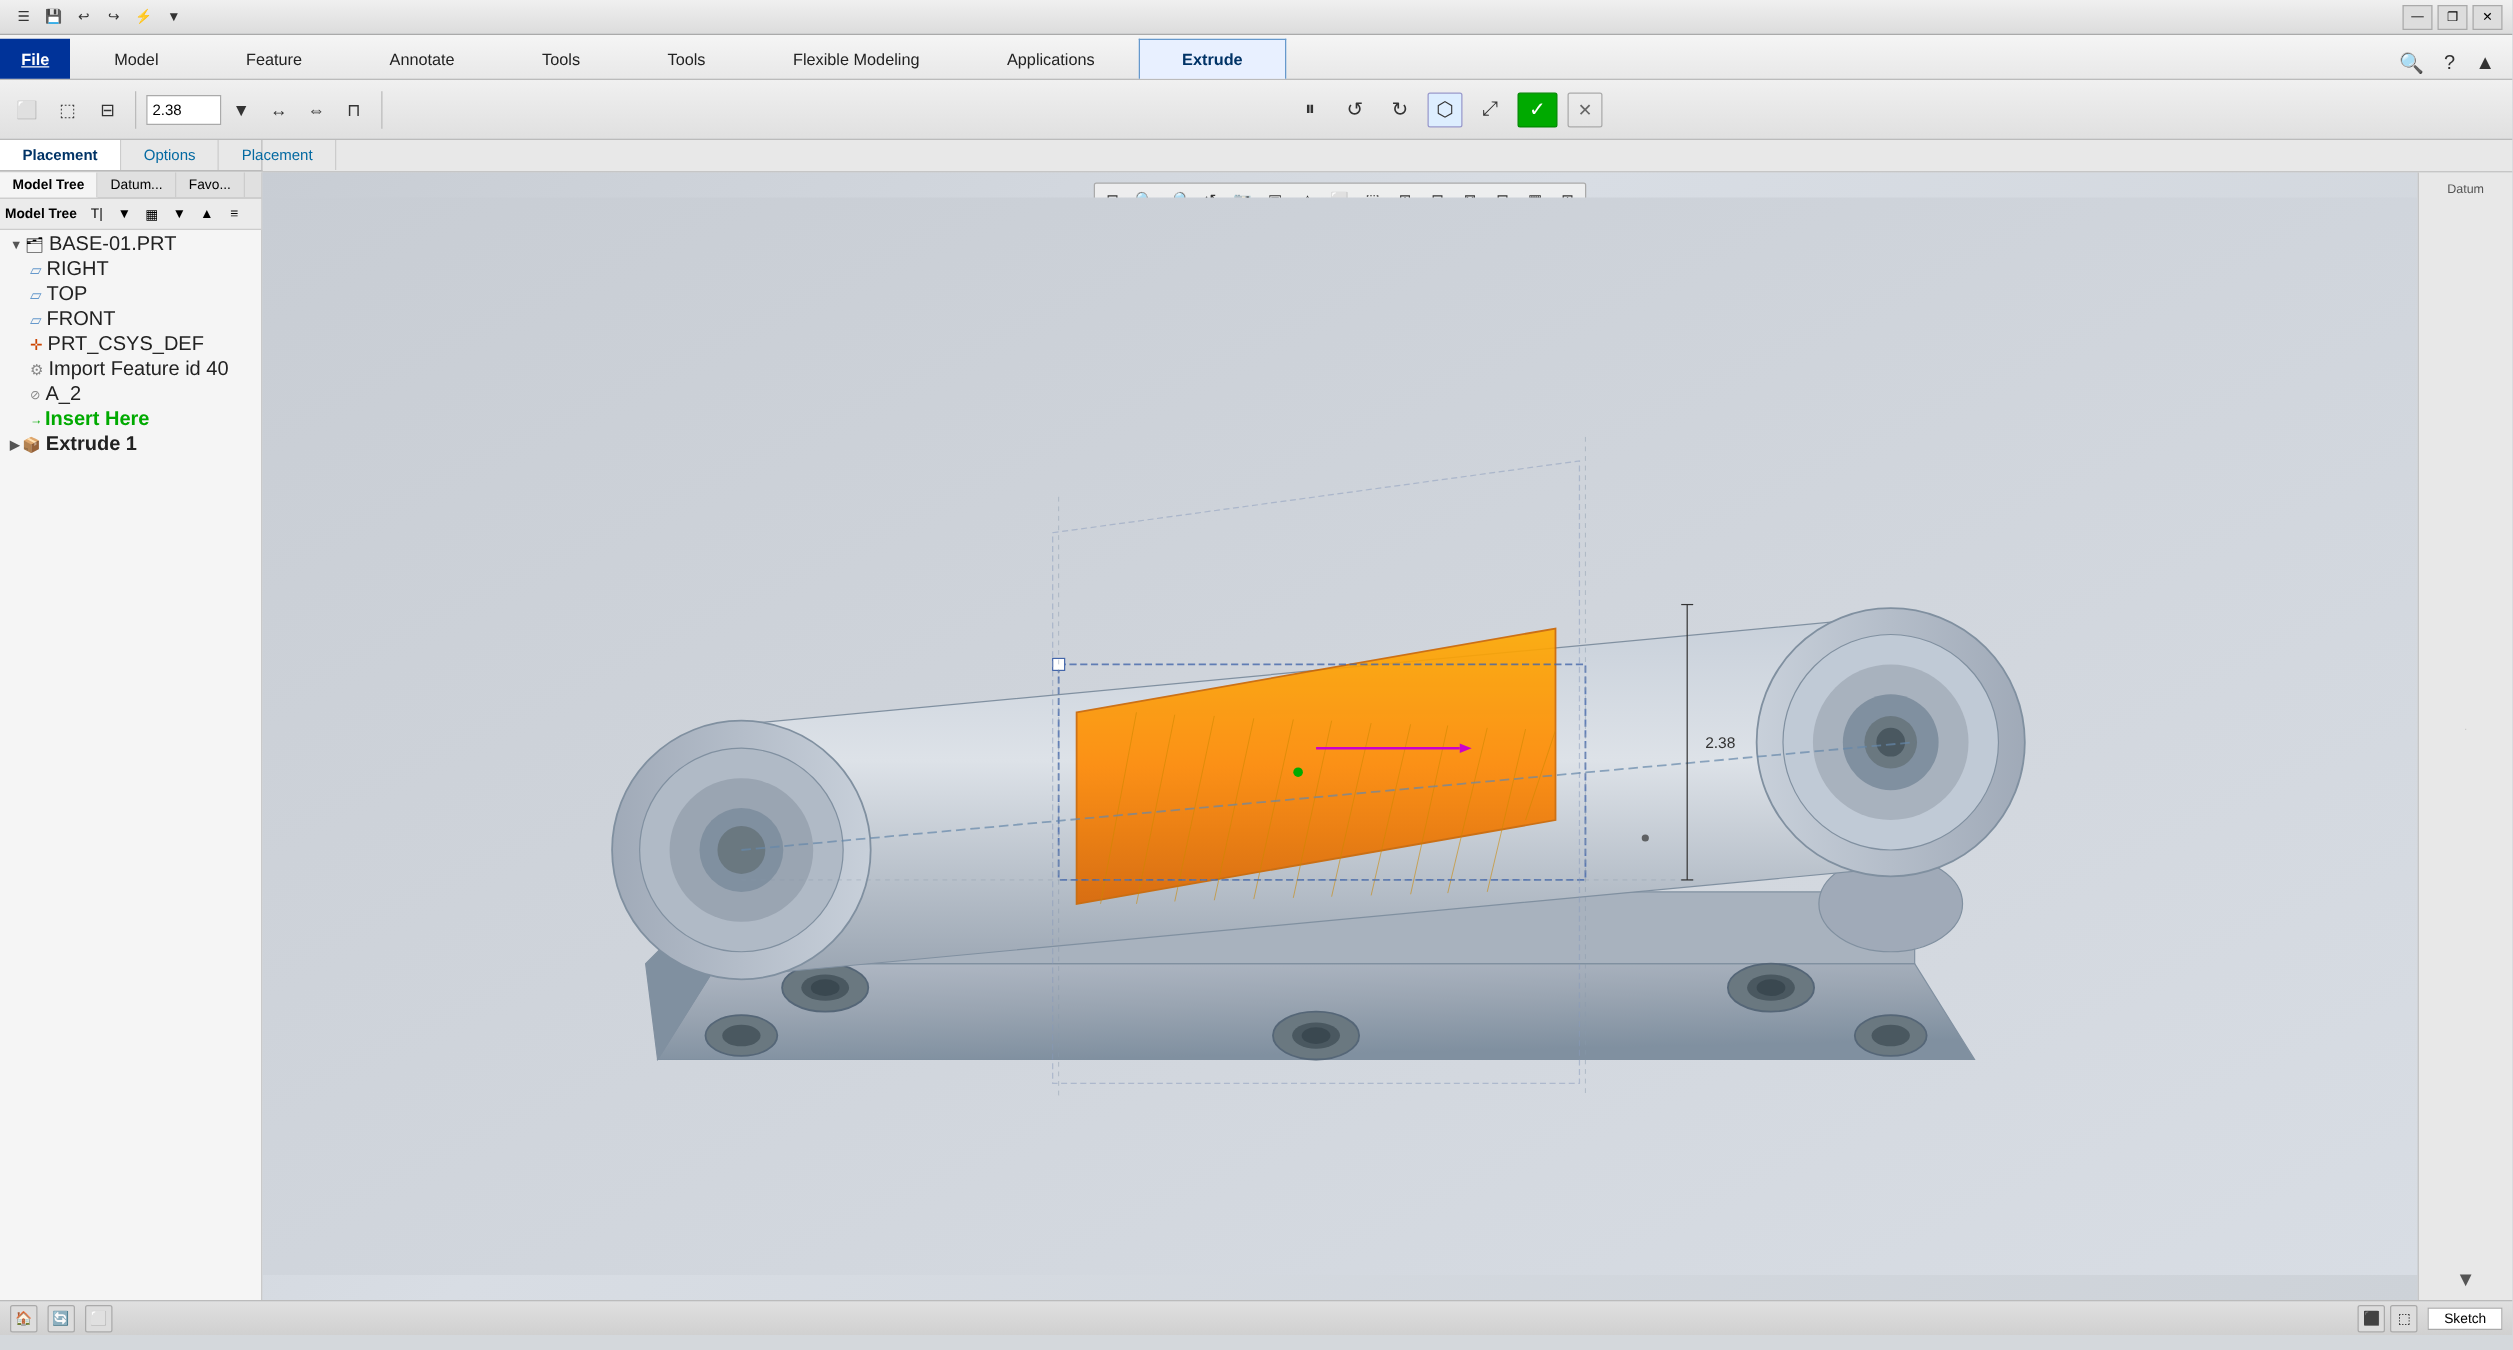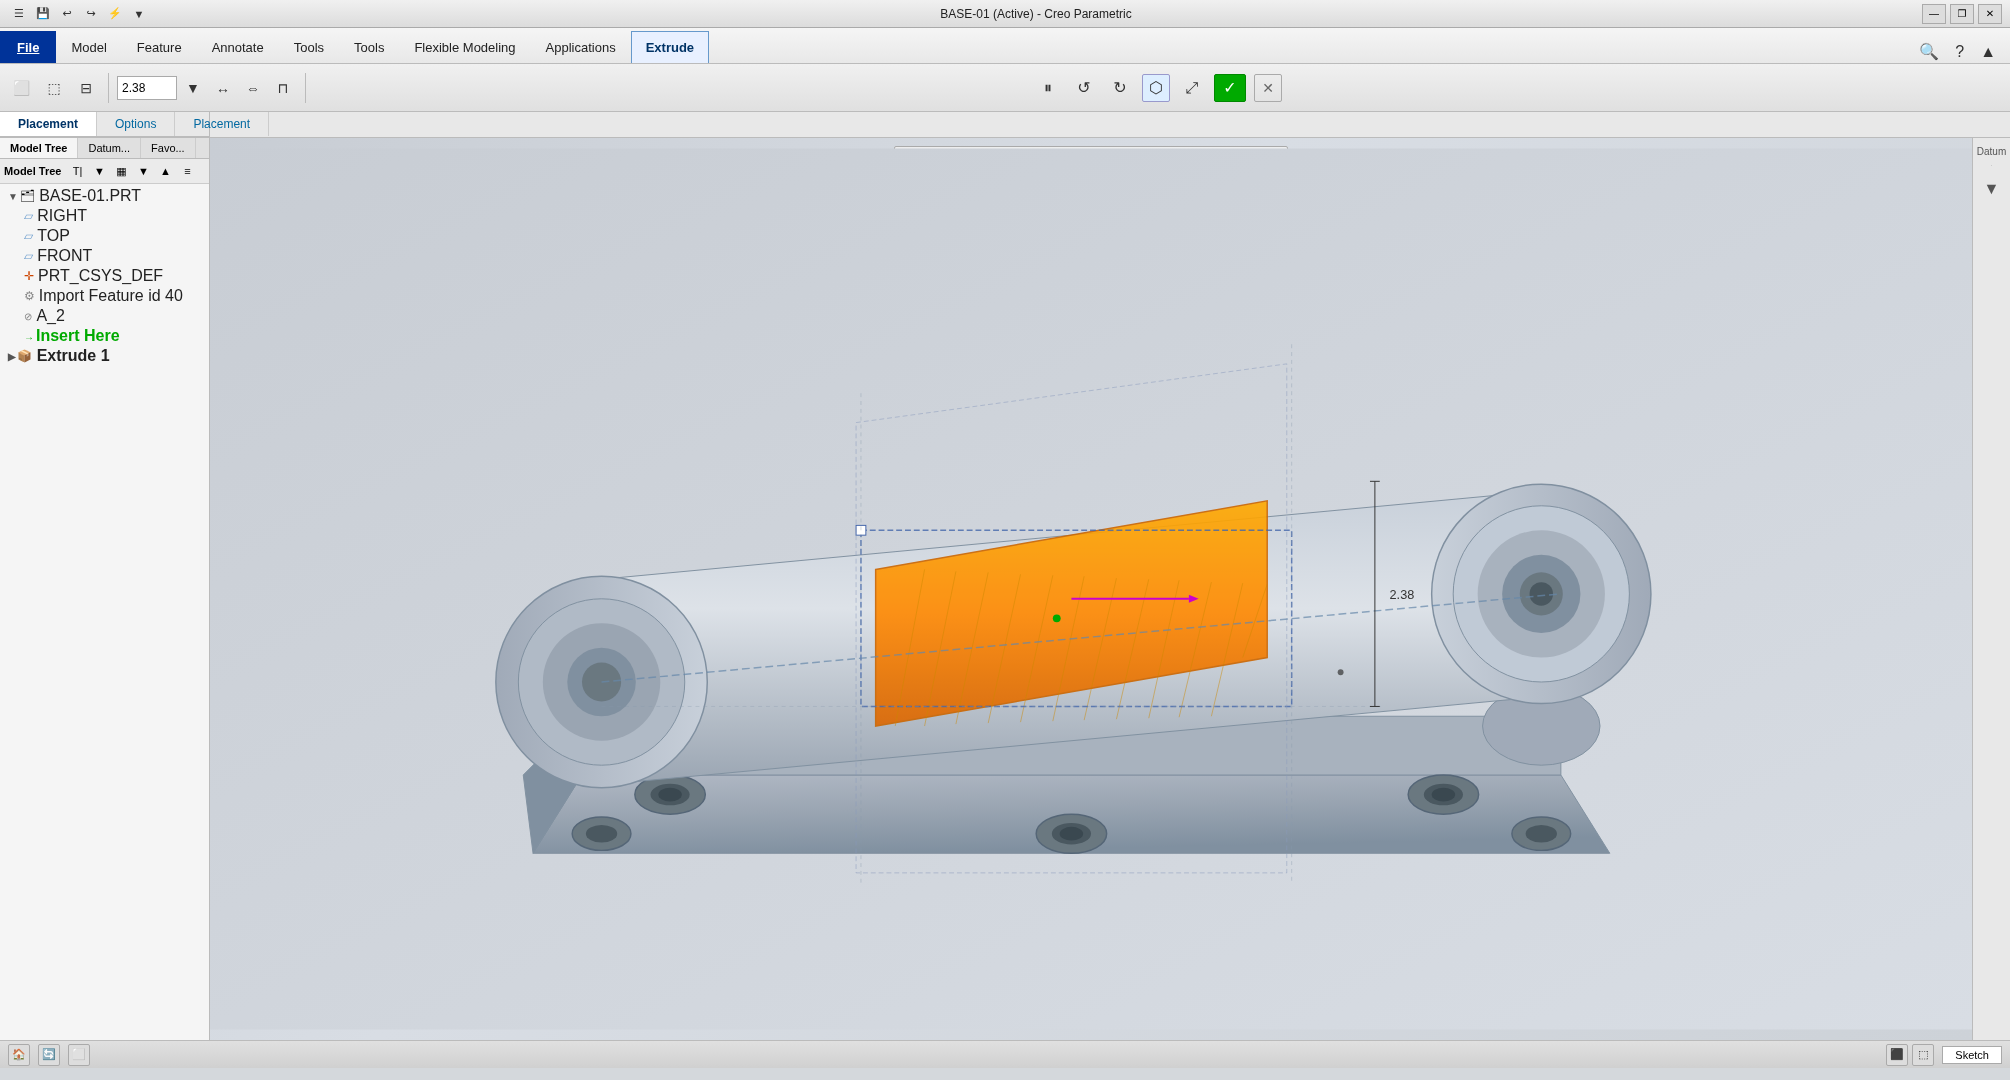--- a/index.html
+++ b/index.html
@@ -29,21 +29,21 @@
 
     
     #ribbon-tabs {
       height: 36px;
       background: linear-gradient(to bottom, #f5f5f5, #e8e8e8);
       border-bottom: 1px solid #bbb;
       display: flex;
       align-items: flex-end;
     }
     .ribbon-tab {
-      padding: 6px 14px;
+      padding: 6px 34px;
       font-size: 13px;
       color: #222;
       cursor: pointer;
       border: 1px solid transparent;
       border-bottom: none;
       height: 32px;
       display: flex; align-items: center;
       background: transparent;
     }
     .ribbon-tab.active {
@@ -162,28 +162,29 @@
       padding: 2px;
       border-radius: 2px;
     }
     .view-btn { width: 24px; height: 22px; background: transparent; border: 1px solid transparent; border-radius: 2px; display: flex; align-items: center; justify-content: center; font-size: 12px; cursor: pointer; color: #333; }
 
     
     #viewport svg { position: absolute; top: 0; left: 0; width: 100%; height: 100%; }
 
     
     #right-panel {
-      width: 38px;
+      width: 76px;
       background: #e8e8e8;
       border-left: 1px solid #bbb;
       display: flex;
       flex-direction: column;
       align-items: center;
       padding: 4px 2px;
       gap: 4px;
+      justify-content: space-between;
     }
     .datum-label { font-size: 10px; color: #555; writing-mode: horizontal-tb; text-align: center; margin-top: 4px; }
 
     
     #statusbar {
       height: 28px;
       background: linear-gradient(to bottom, #e0e0e0, #d0d0d0);
       border-top: 1px solid #bbb;
       display: flex;
       align-items: center;
@@ -203,21 +204,20 @@
 
 <div id="titlebar">
   <div class="qat">
     <div class="qat-btn">☰</div>
     <div class="qat-btn">💾</div>
     <div class="qat-btn">↩</div>
     <div class="qat-btn">↪</div>
     <div class="qat-btn">⚡</div>
     <div class="qat-btn">▼</div>
   </div>
-  <div class="title">BASE-01 (Active) - Creo Parametric</div>
   <div class="win-controls">
     <div class="win-btn">—</div>
     <div class="win-btn">❐</div>
     <div class="win-btn">✕</div>
   </div>
 </div>
 
 <div id="ribbon-tabs">
   <div class="ribbon-tab file-tab">File</div>
   <div class="ribbon-tab">Model</div>

